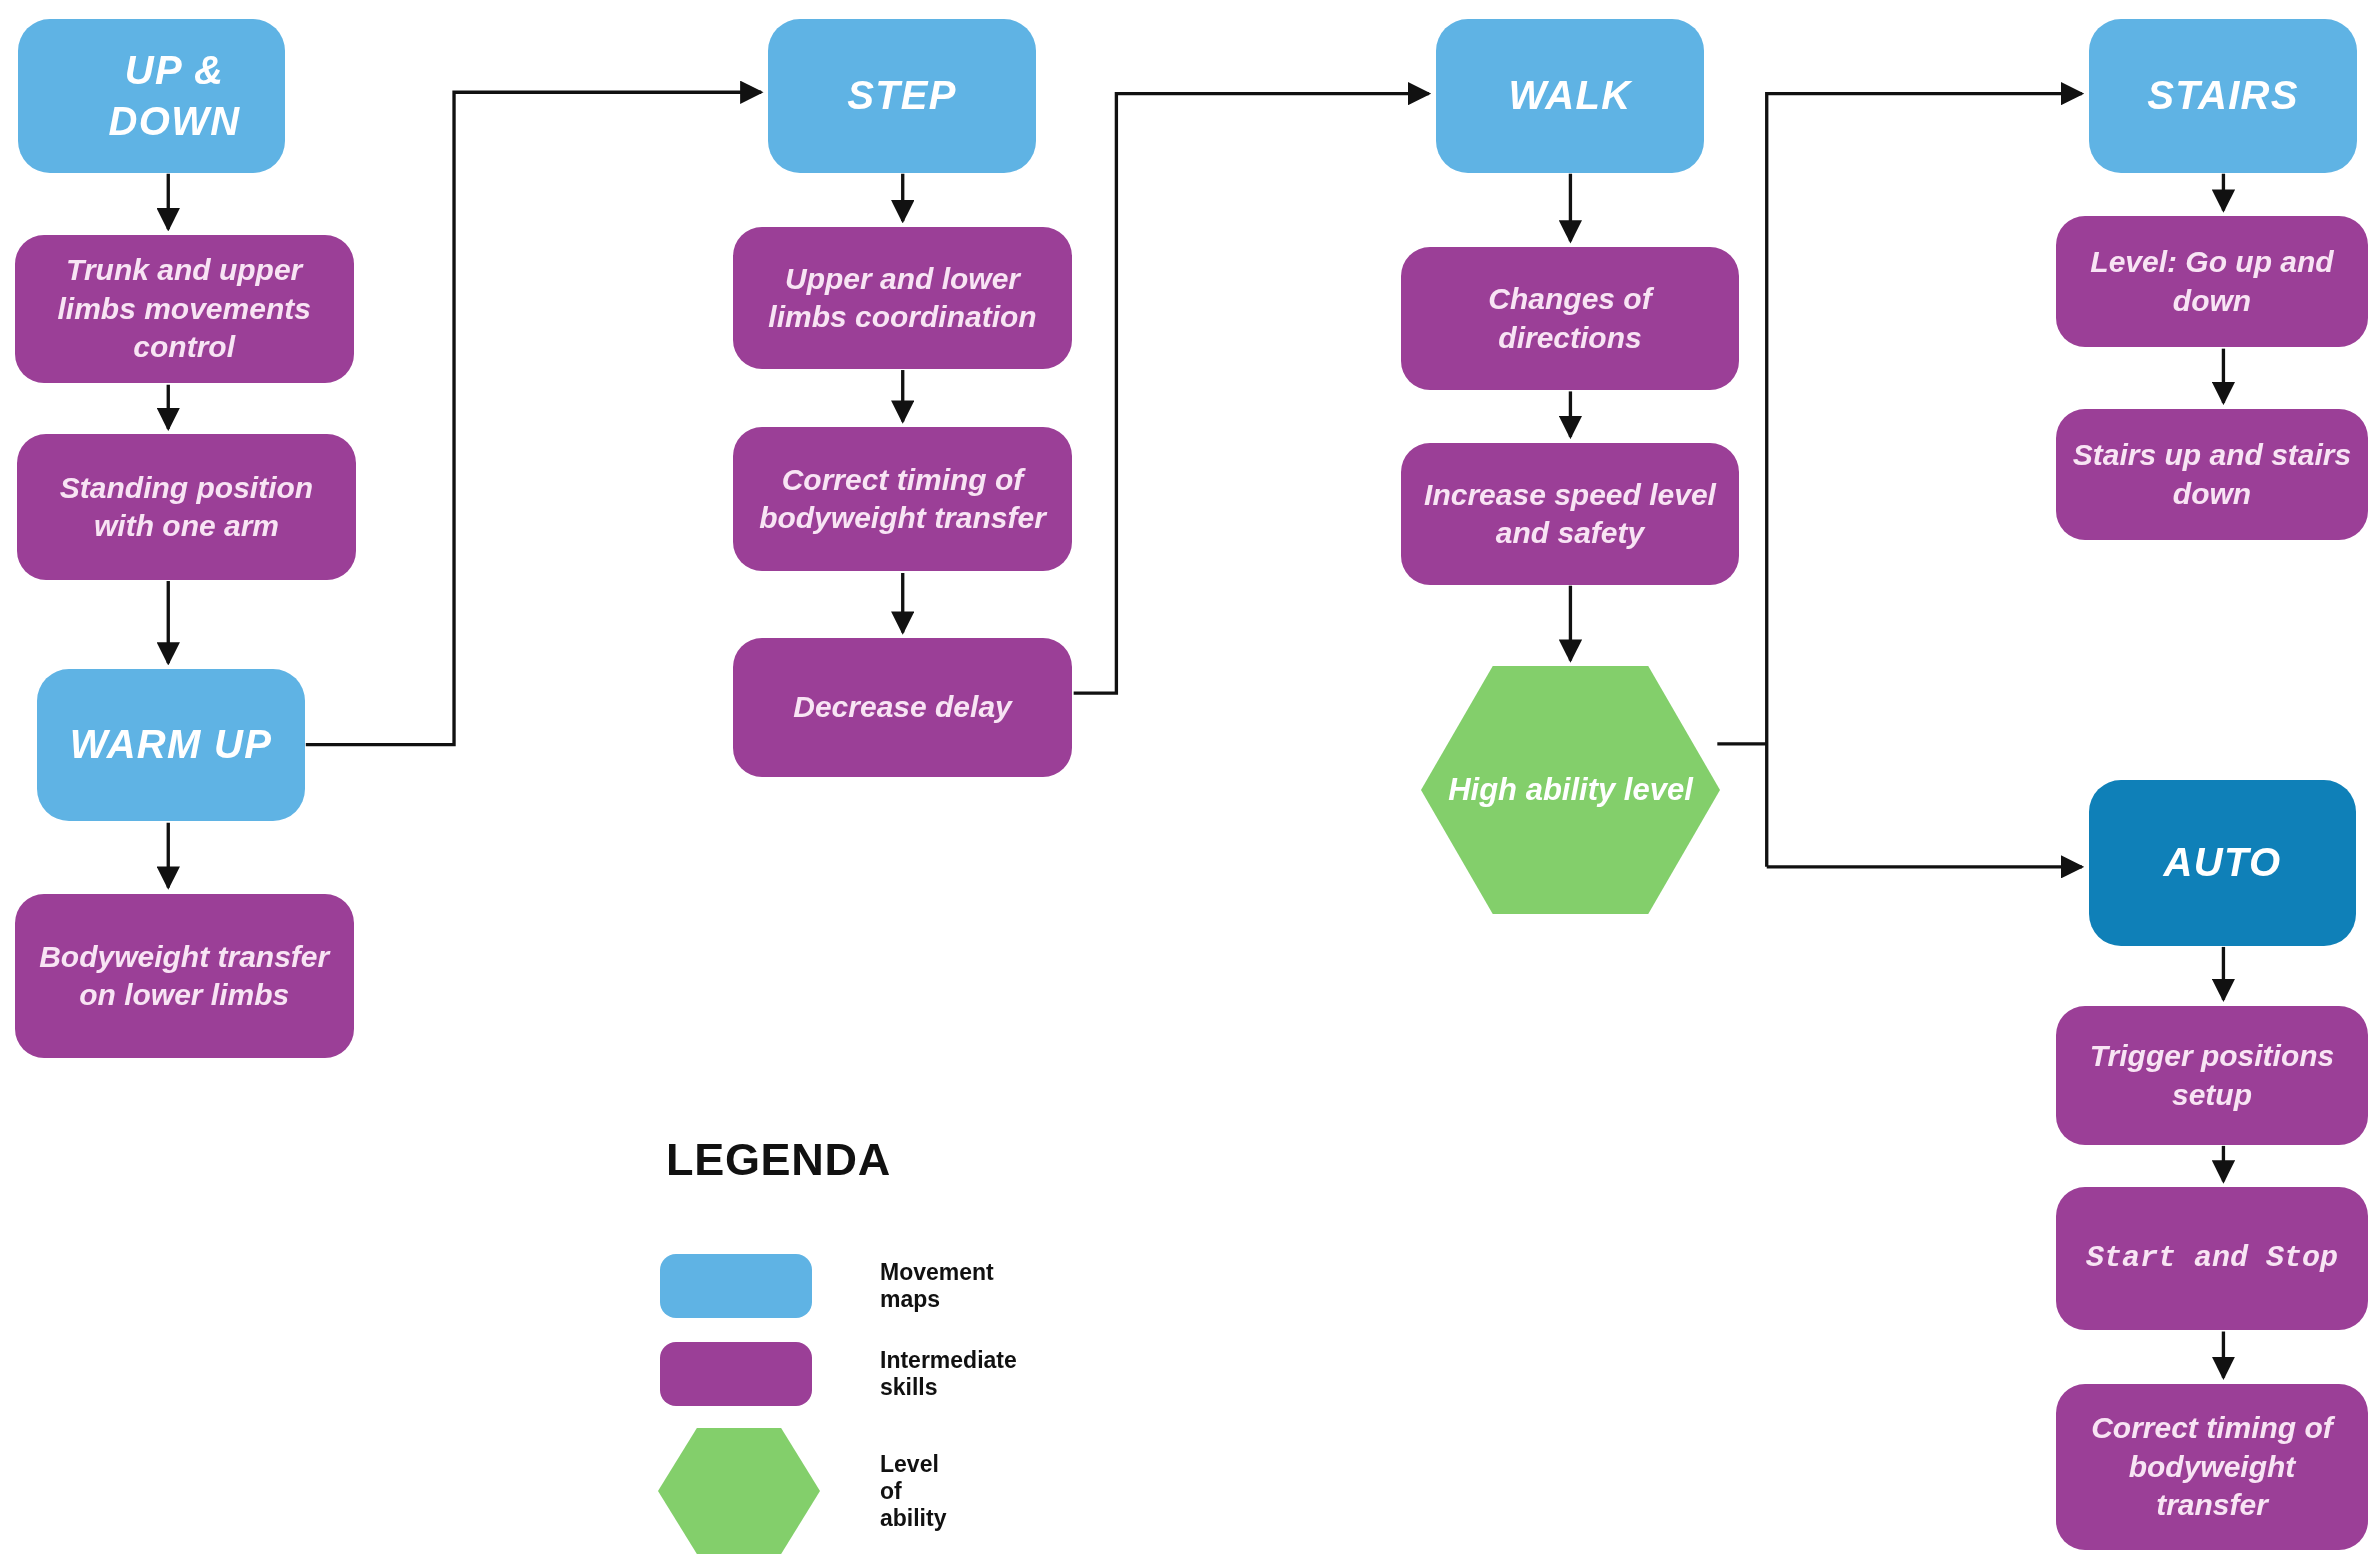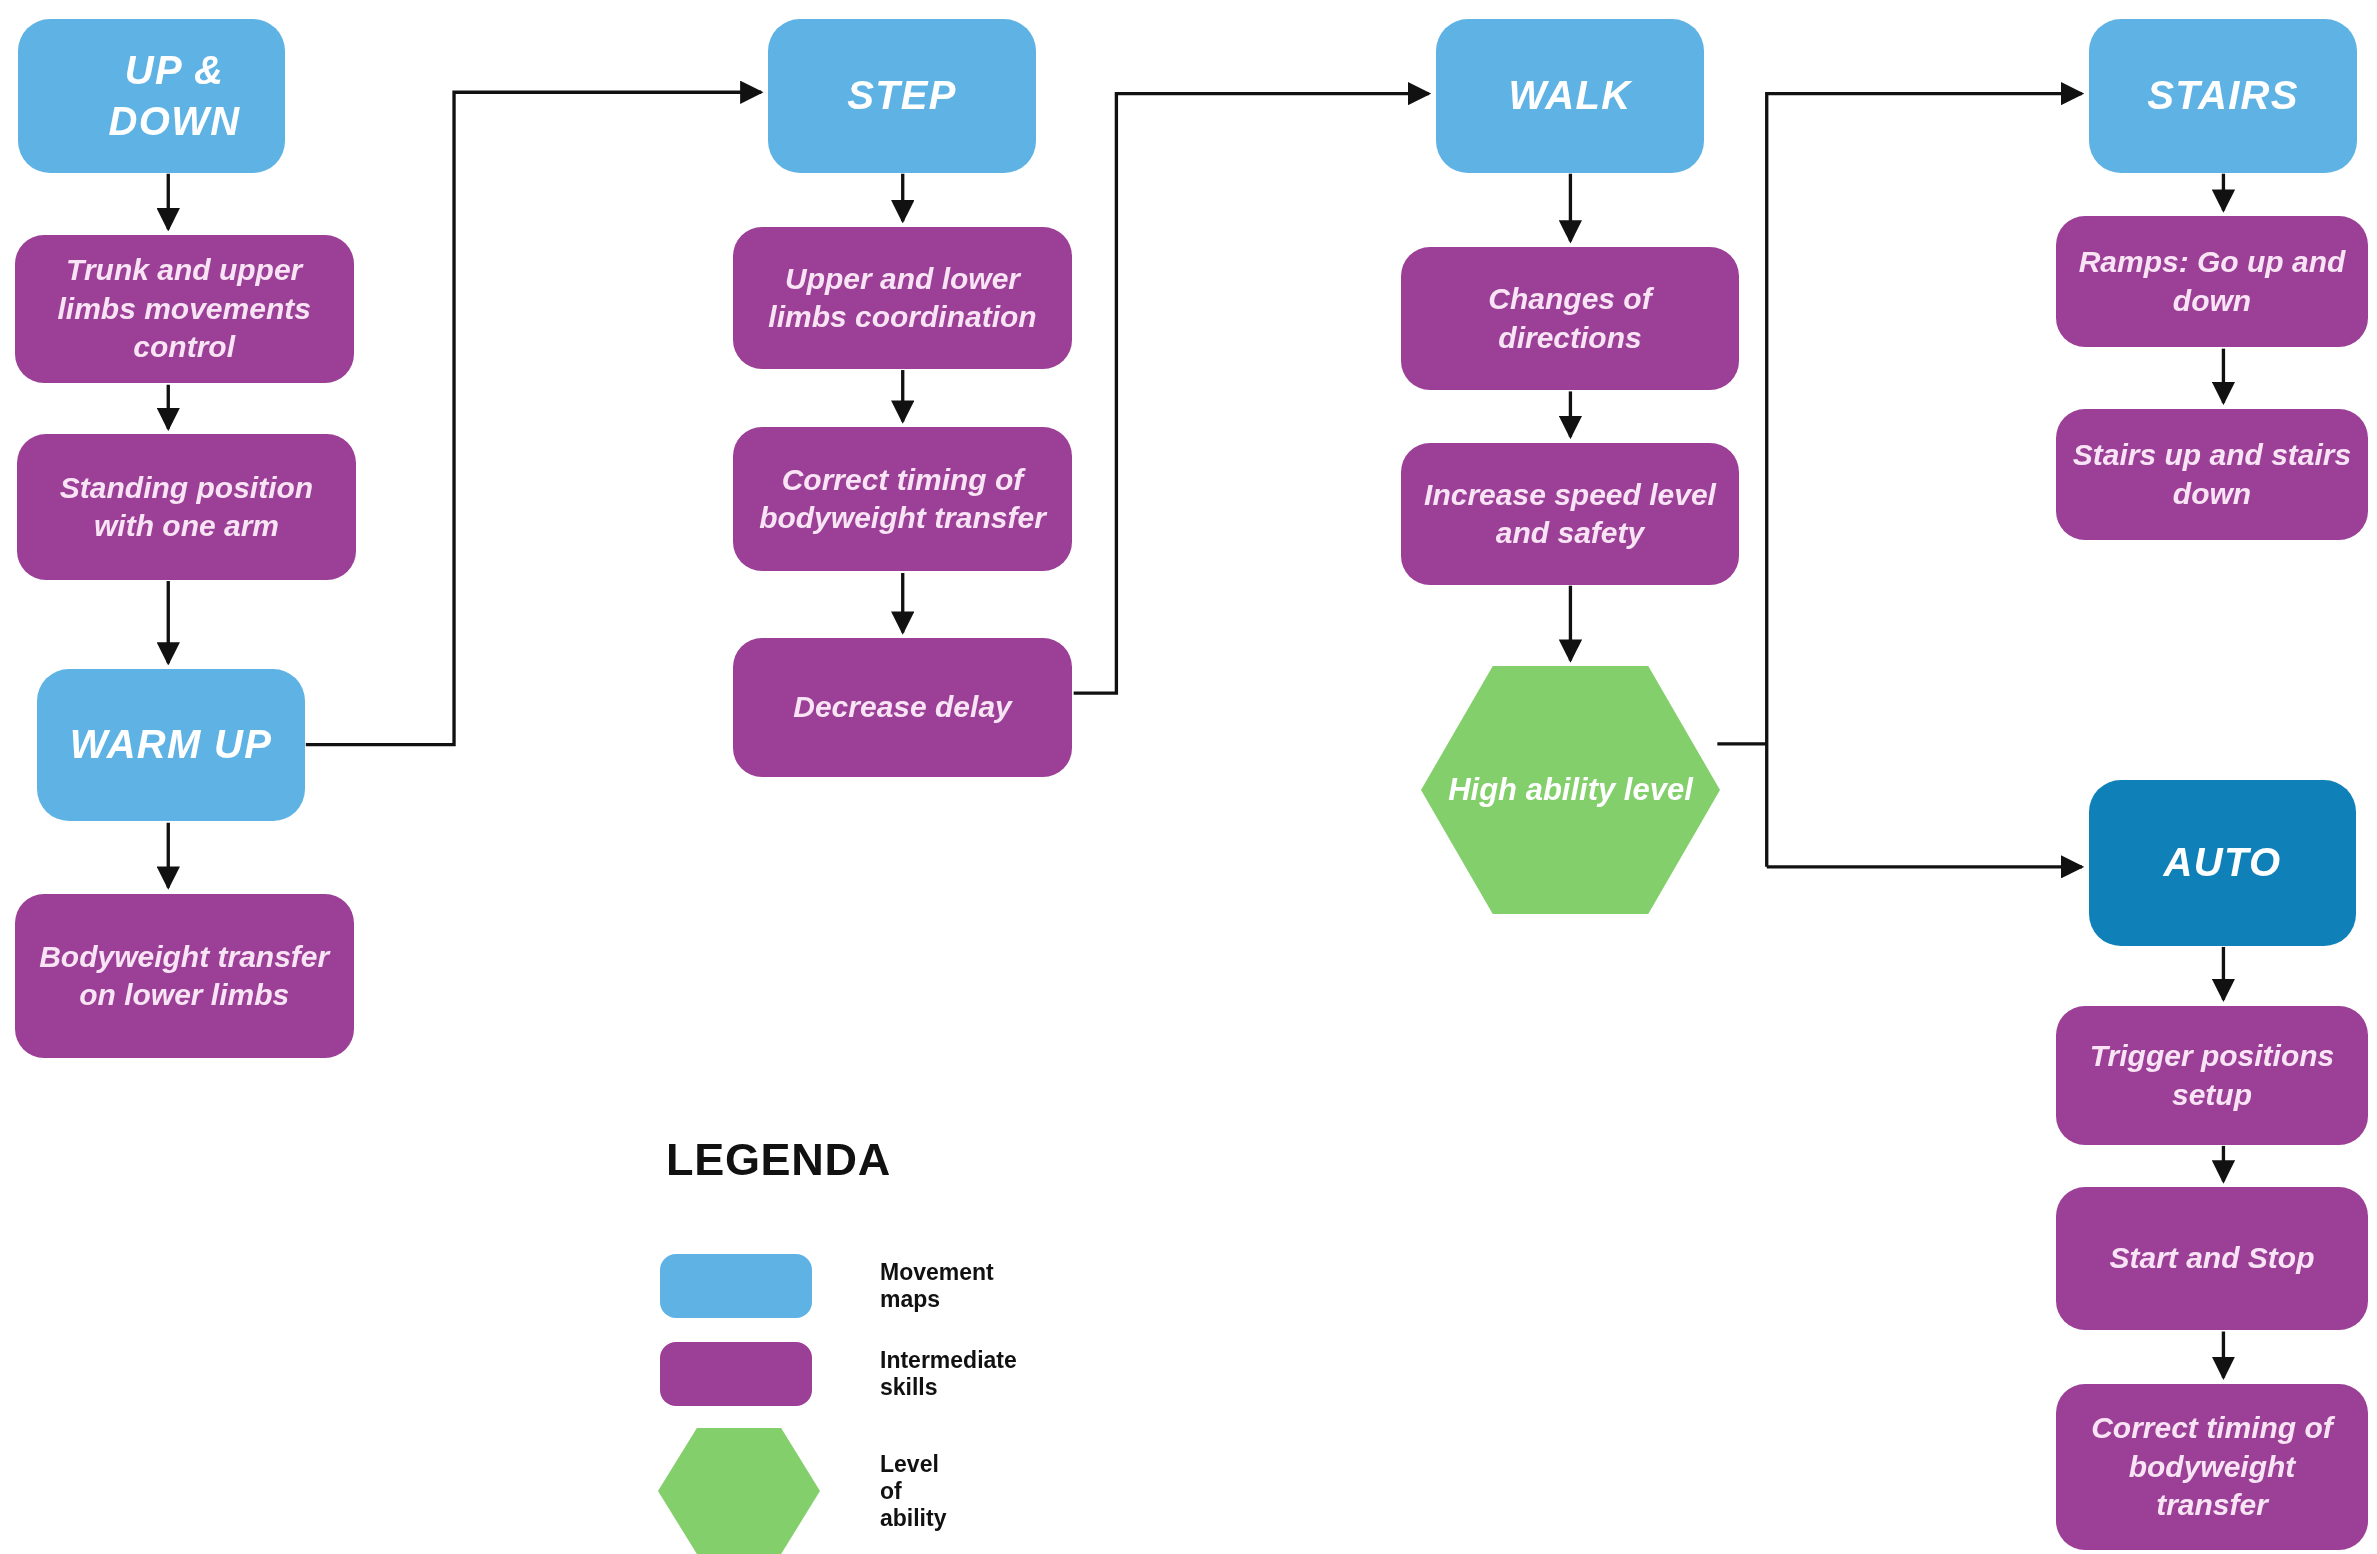--- a/index.html
+++ b/index.html
@@ -133,25 +133,25 @@
   <div class="node skill" style="left:733px; top:227px;  width:339px; height:142px;">Upper and lower limbs coordination</div>
   <div class="node skill" style="left:733px; top:427px;  width:339px; height:144px;">Correct timing of bodyweight transfer</div>
   <div class="node skill" style="left:733px; top:638px;  width:339px; height:139px;">Decrease delay</div>
 
   <div class="node map" style="left:1436px; top:18.7px;   width:268px; height:154px;">WALK</div>
   <div class="node skill" style="left:1401px; top:247px;  width:338px; height:143px;">Changes of directions</div>
   <div class="node skill" style="left:1401px; top:443px;  width:338px; height:142px;">Increase speed level and safety</div>
   <div class="node hex" style="left:1421px; top:666px;  width:299px; height:248px;">High ability level</div>
 
   <div class="node map" style="left:2089px; top:18.7px;   width:268px; height:154px;">STAIRS</div>
-  <div class="node skill" style="left:2056px; top:216px;  width:312px; height:131px;">Ramps: Go up and down</div>
+  <div class="node skill" style="left:2056px; top:216px;  width:312px; height:131px;">Level: Go up and down</div>
   <div class="node skill" style="left:2056px; top:409px;  width:312px; height:131px;">Stairs up and stairs down</div>
   <div class="node map map-adv" style="left:2089px; top:780px; width:267px; height:166px;">AUTO</div>
   <div class="node skill" style="left:2056px; top:1006px; width:312px; height:139px;">Trigger positions setup</div>
-  <div class="node skill" style="left:2056px; top:1187px; width:312px; height:143px;">Start and Stop</div>
+  <div class="node skill" style="left:2056px; top:1187px; width:312px; height:143px;font-family:Liberation Mono, monospace;">Start and Stop</div>
   <div class="node skill" style="left:2056px; top:1384px; width:312px; height:166px;">Correct timing of bodyweight transfer</div>
 
   <div class="legend">
     <div class="legend-title">LEGENDA</div>
     <div class="swatch rect map-sw"></div>
     <div class="swatch rect skill-sw"></div>
     <div class="swatch hex-sw"></div>
     <div class="legend-label l1">Movement maps</div>
     <div class="legend-label l2">Intermediate skills</div>
     <div class="legend-label l3">Level of ability</div>

